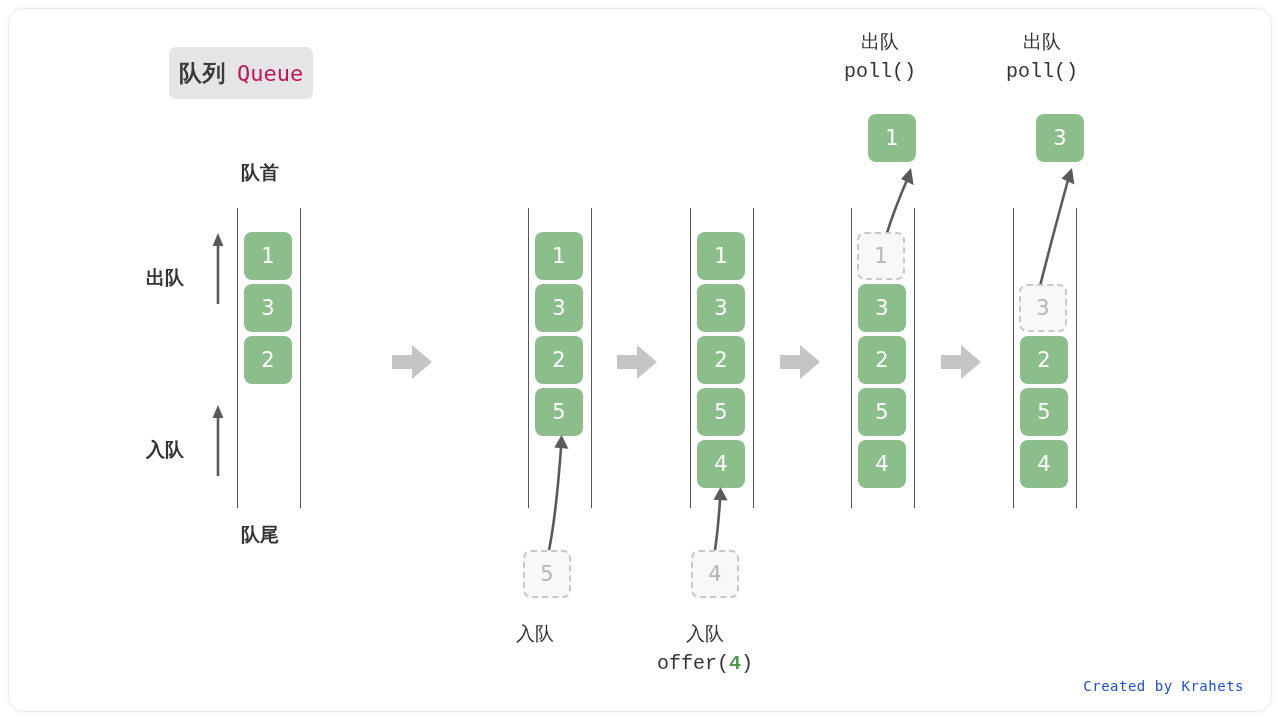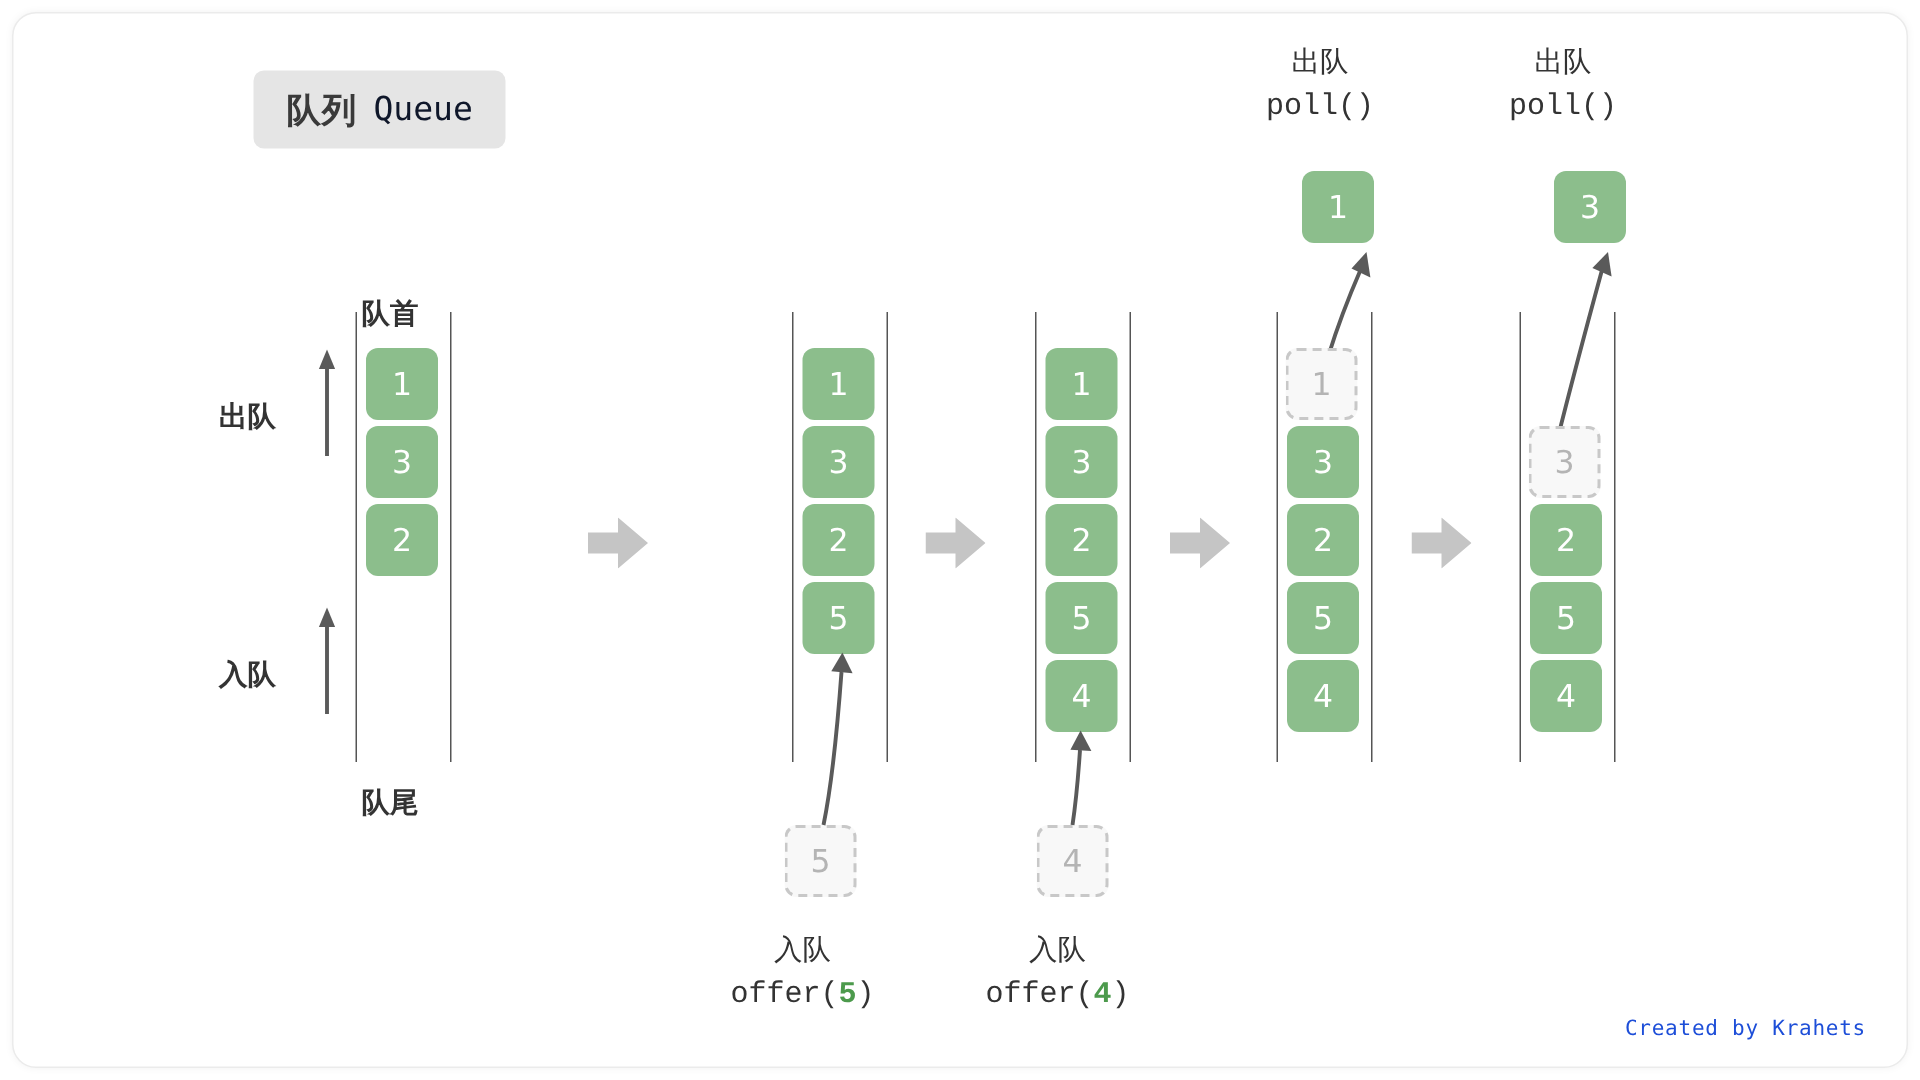--- a/index.html
+++ b/index.html
@@ -29,37 +29,37 @@
     border-radius: 16px;
     box-shadow: 0 0 6px rgba(0,0,0,0.055);
   }
 
   
   .title-badge {
     position: absolute;
     left: 169px;
     top: 47px;
     height: 52px;
-    padding: 0 22px;
+    padding: 0 10px;
     display: flex;
     align-items: center;
     gap: 11px;
     background: #e5e5e5;
     border-radius: 7px;
   }
   .title-cn {
     font-size: 23px;
     font-weight: bold;
     color: #3a3a3a;
     letter-spacing: 0.5px;
   }
   .title-en {
     font-family: "DejaVu Sans Mono", "Liberation Mono", monospace;
     font-size: 22px;
-    color: #0f172a;
+    color: #be185d;
   }
 
   
   .cap-cn {
     position: absolute;
     font-size: 19px;
     font-weight: bold;
     color: #333333;
     white-space: nowrap;
   }
@@ -153,21 +153,21 @@
 <body>
 
 <div id="canvas">
   <div class="frame"></div>
 
   <div class="title-badge">
     <span class="title-cn">队列</span>
     <span class="title-en">Queue</span>
   </div>
 
-  <div class="cap-cn" style="left:241px; top:160px;margin-top:36px;">队首</div>
+  <div class="cap-cn" style="left:241px; top:160px;">队首</div>
   <div class="cap-cn" style="left:241px; top:522px;">队尾</div>
 
   <div class="side-label" style="left:146px; top:265px;">出队</div>
   <div class="side-label" style="left:146px; top:437px;">入队</div>
 
   <svg class="vdir" style="left:208px; top:232px;" width="20" height="72">
     <line x1="10" y1="72" x2="10" y2="12" stroke="#5A5A5A" stroke-width="2.6"></line>
     <polygon points="10,1 4.6,14 15.4,14" fill="#5A5A5A"></polygon>
   </svg>
   <svg class="vdir" style="left:208px; top:404px;" width="20" height="72">
@@ -198,21 +198,20 @@
 
   <div class="cell ghost" style="left:523px; top:550px;">5</div>
 
   <svg class="oparrow" style="left:520px; top:430px;" width="70" height="125">
     <path d="M 29 120 Q 36 86 41 18" stroke="#5A5A5A" stroke-width="2.6" fill="none"></path>
     <polygon points="41.6,5 34.2,17.5 48.4,18.8" fill="#5A5A5A"></polygon>
   </svg>
 
   <div class="op-label" style="left:455px; top:620px; width:160px;">
     <div class="op-cn">入队</div>
-    <div class="op-code"><span>offer(</span><span class="num">5</span><span>)</span></div>
   </div>
 
   <svg class="chev" style="left:617px; top:345px;" viewBox="0 0 40 34">
     <polygon points="0,10 20,10 20,0 40,17 20,34 20,24 0,24" fill="#C5C5C5"></polygon>
   </svg>
 
   <div class="col">
     <div class="rail" style="left:690px; top:208px; height:300px;"></div>
     <div class="rail" style="left:753px; top:208px; height:300px;"></div>
     <div class="cell filled" style="left:697px; top:232px;">1</div>

